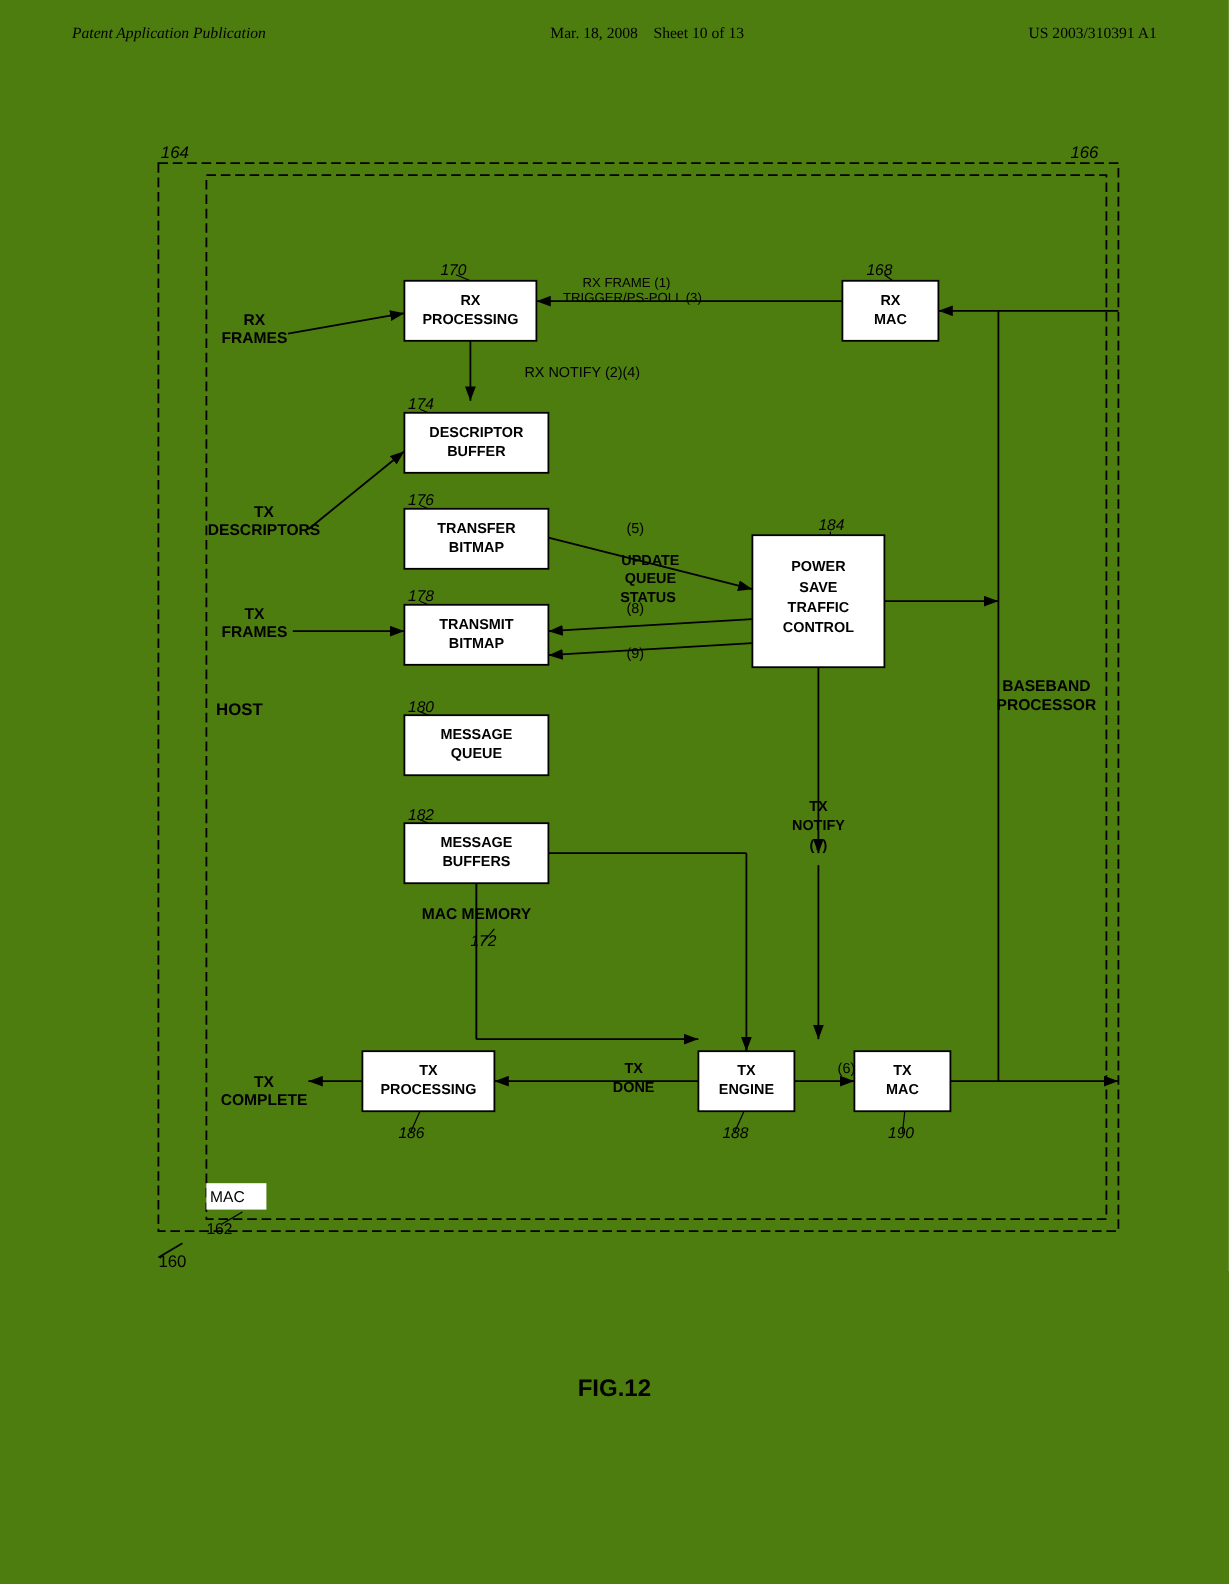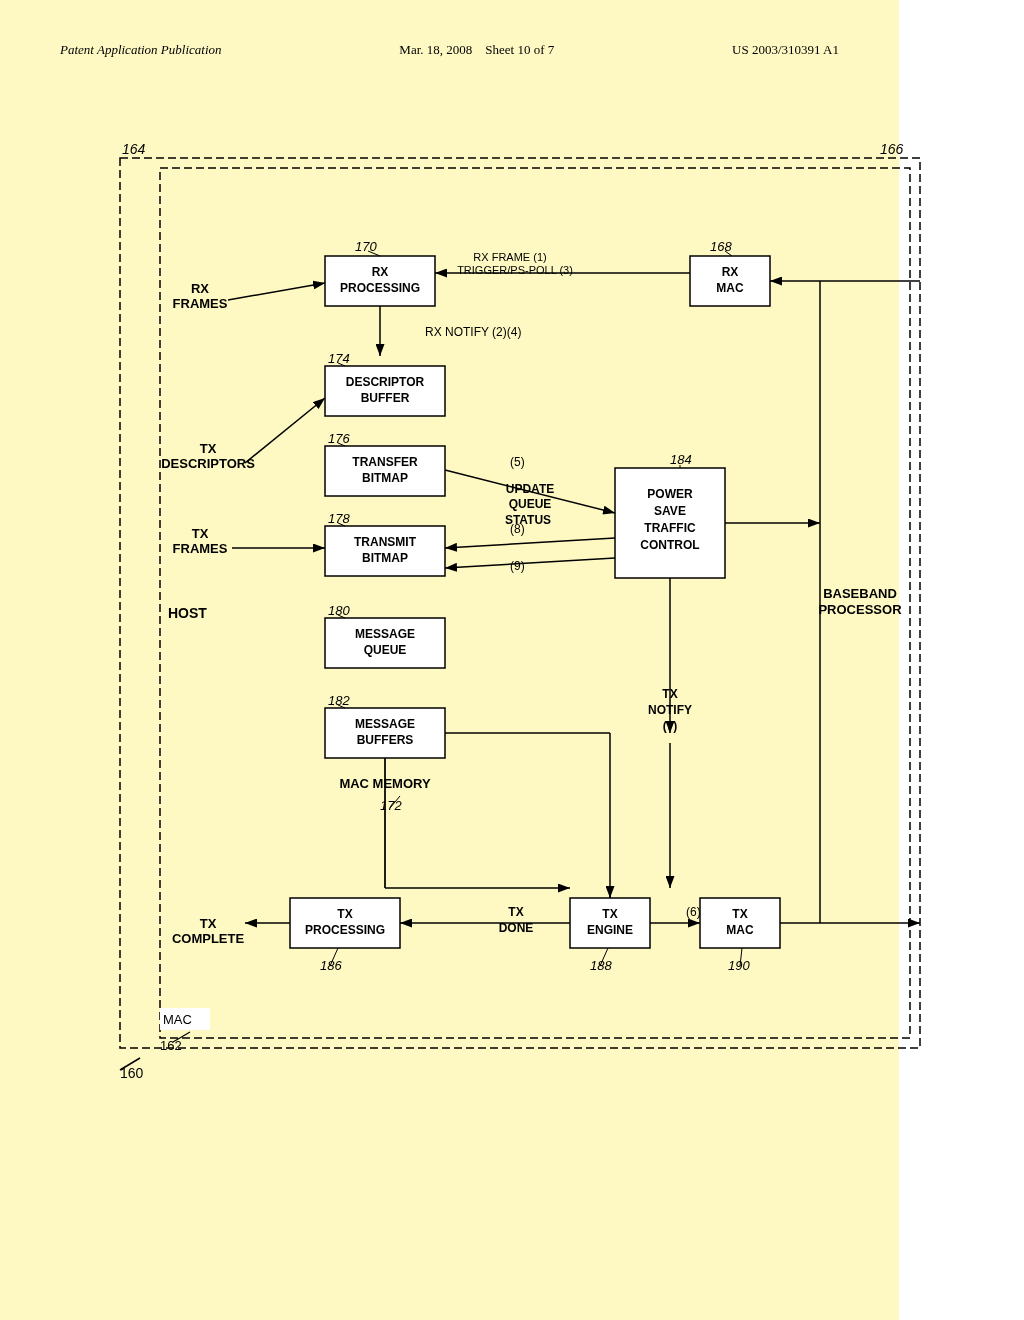--- a/index.html
+++ b/index.html
@@ -6,25 +6,25 @@
     body {
       background: #fff;
       font-family: 'Times New Roman', Times, serif;
       width: 1024px;
       min-height: 1320px;
       position: relative;
       overflow: hidden;
     }
 
     .page {
-      width: 899px;
+      width: 1024px;
       min-height: 1320px;
-      background: #fef9c3;
+      background: #4d7c0f;
       position: relative;
-      padding: 42px 60px;
+      padding: 20px 60px;
     }
 
     
     .header {
       display: flex;
       justify-content: space-between;
       align-items: center;
       padding-bottom: 10px;
       border-bottom: none;
       font-size: 13px;
@@ -60,21 +60,21 @@
   </style>
 </head>
 <body>
 
 <div class="page">
 
   <div class="header">
     <div class="header-left">Patent Application Publication</div>
     <div class="header-center">
       <span>Mar. 18, 2008</span>&nbsp;&nbsp;&nbsp;
-      <span>Sheet 10 of 7</span>
+      <span>Sheet 10 of 13</span>
     </div>
     <div class="header-right">US 2003/310391 A1</div>
   </div>
 
   <div class="diagram-area">
     <svg class="diagram-svg" viewBox="0 0 880 1050" xmlns="http://www.w3.org/2000/svg">
       <defs>
         <marker id="arrowhead" markerWidth="8" markerHeight="6" refX="8" refY="3" orient="auto">
           <polygon points="0 0, 8 3, 0 6" fill="#000"></polygon>
         </marker>
@@ -260,13 +260,14 @@
       <line x1="550" y1="625" x2="550" y2="790" stroke="#000" stroke-width="1.5"></line>
 
       <line x1="665" y1="415" x2="760" y2="415" stroke="#000" stroke-width="1.5" marker-end="url(#arrowhead)"></line>
 
       <line x1="760" y1="173" x2="760" y2="415" stroke="#000" stroke-width="1.5"></line>
       <line x1="760" y1="415" x2="760" y2="815" stroke="#000" stroke-width="1.5"></line>
 
     </svg>
   </div>
 
+  <div class="fig-label">FIG.12</div>
 </div>
 
 </body></html>

